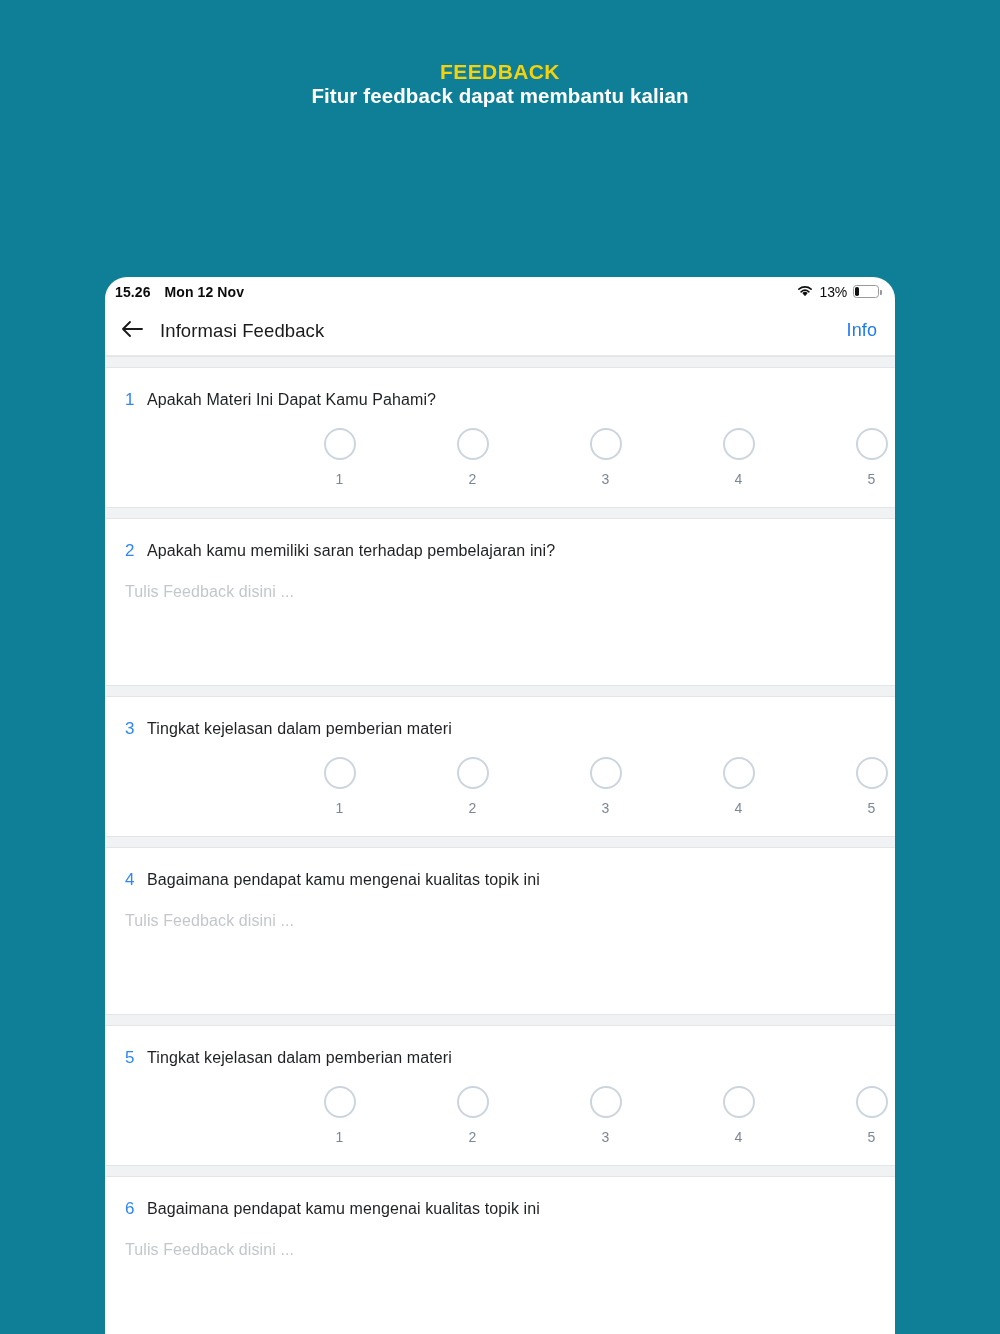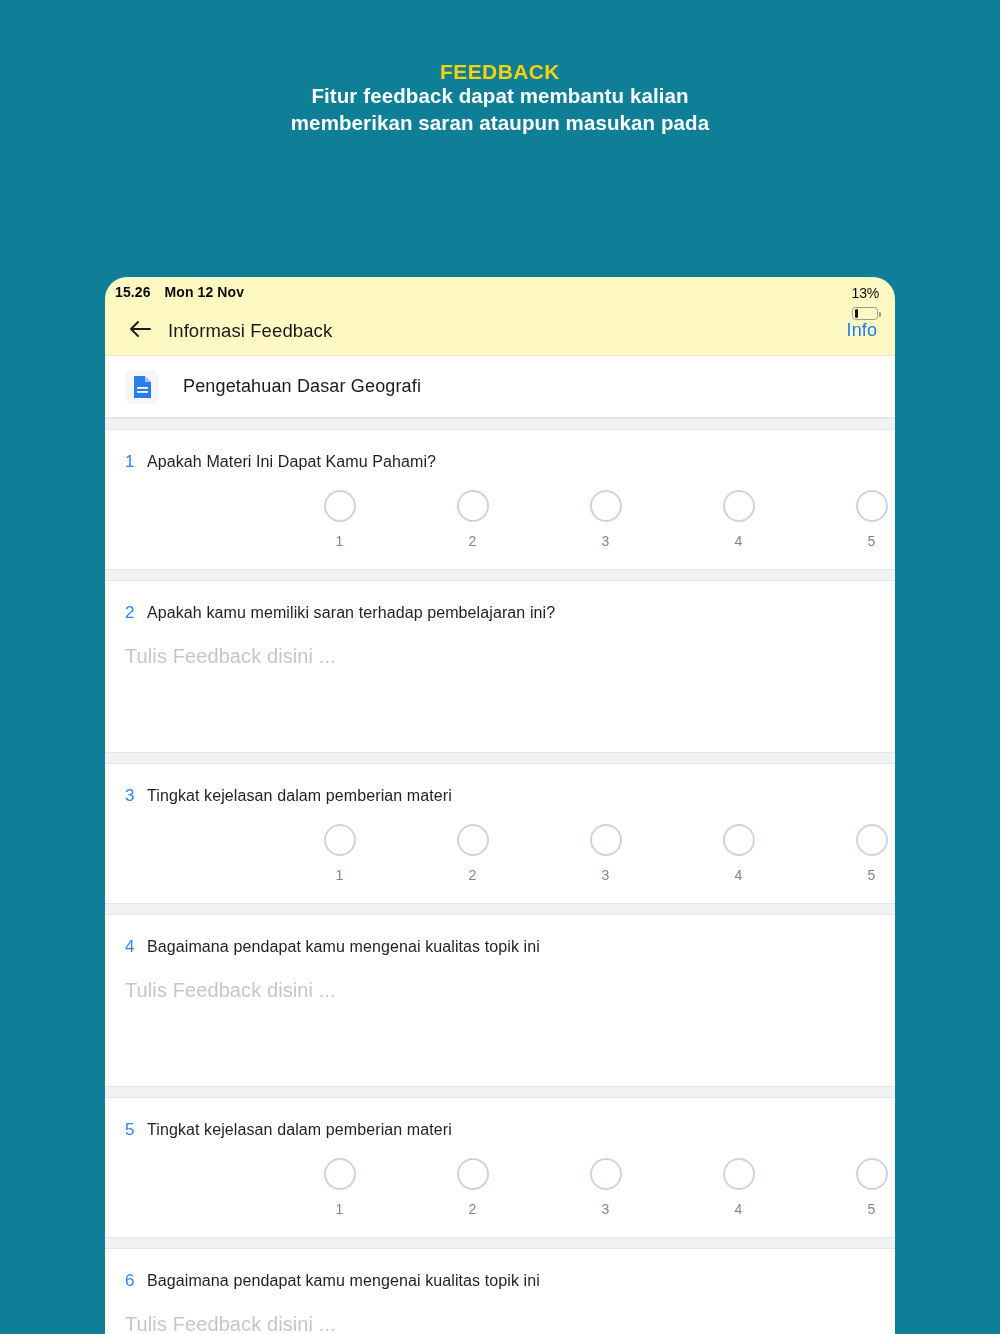--- a/index.html
+++ b/index.html
@@ -19,51 +19,51 @@
   .promo-sub {
     color:#ffffff; font-size:20.5px; font-weight:bold;
     line-height:27px; letter-spacing:.1px;
   }
   .promo-sub div { white-space:nowrap; }
 
   
   .device {
     position:absolute; left:105px; top:277px;
     width:790px; height:1057px;
-    background:#fef9c3;
+    background:#ffffff;
     border-top-left-radius:22px; border-top-right-radius:22px;
     overflow:hidden;
   }
 
   
   .statusbar {
     height:29px; display:flex; align-items:center;
     padding:0 16px 0 10px; font-size:14px; color:#0b0b0b;
   }
   .sb-time { font-weight:600; letter-spacing:.1px; }
   .sb-date { margin-left:14px; font-weight:600; letter-spacing:.1px; }
-  .sb-right { margin-left:auto; display:flex; align-items:center; gap:6px;flex-direction:column; }
+  .sb-right { margin-left:auto; display:flex; align-items:center; gap:6px; }
   .sb-pct { font-size:14px; font-weight:500; letter-spacing:-.2px; }
   .batt {
     position:relative; width:26px; height:13px;
     border:1.3px solid #araraa; border:1.3px solid #9a9a9a; border-radius:3.5px;
   }
   .batt::after {
     content:""; position:absolute; right:-3.5px; top:3.6px;
     width:2px; height:5px; background:#9a9a9a; border-radius:0 1px 1px 0;
   }
   .batt i {
     position:absolute; left:1.4px; top:1.4px; bottom:1.4px;
     width:13%; background:#111; border-radius:1.8px;
   }
 
   
   .navbar {
     height:50px; display:flex; align-items:center;
-    padding:0 18px 0 24px; border-bottom:1px solid #e6e8ea;
+    padding:0 18px 0 16px; border-bottom:1px solid #e6e8ea;
   }
   .nav-title { margin-left:17px; font-size:18.5px; color:#1b1b1d; letter-spacing:.1px; }
   .nav-action { margin-left:auto; font-size:18px; color:#1f7bf4; letter-spacing:.1px; }
 
   
   .docrow {
     height:62px; display:flex; align-items:center; padding-left:20px;
     background:#fff; border-bottom:1px solid #e3e5e8;
   }
   .doc-icon { width:34px; height:34px; position:relative; }
@@ -80,32 +80,31 @@
   .rating { display:flex; padding:18px 0 20px 0; }
   .rate-item { flex:0 0 auto; width:133px; text-align:center; }
   .rate-item:first-child { margin-left:168px; }
   .circle {
     width:32px; height:32px; border-radius:50%;
     border:2px solid #ccd5de; margin:0 auto;
   }
   .rate-lbl { margin-top:11px; font-size:14px; color:#7c8794; }
 
   
-  .answer { padding:22px 0 0 20px; font-size:20px; color:#c3c7cc; letter-spacing:.1px; }
+  .answer { padding:22px 0 0 20px; font-size:16px; color:#c3c7cc; letter-spacing:.1px; }
   .answer-pad { height:84px; }
   .answer-pad-sm { height:34px; }
 </style>
 </head>
 <body>
 
 <div class="promo">
   <div class="promo-title">FEEDBACK</div>
   <div class="promo-sub">
     <div>Fitur feedback dapat membantu kalian</div>
-    <div>memberikan saran ataupun masukan pada</div>
   </div>
 </div>
 
 <div class="device">
 
   <div class="statusbar">
     <span class="sb-time">15.26</span>
     <span class="sb-date">Mon 12 Nov</span>
     <span class="sb-right">
       <span>
@@ -125,32 +124,20 @@
   <div class="navbar">
     <span>
       <svg width="22" height="18" viewBox="0 0 22 18">
         <path d="M9 2 2 9l7 7M2 9h19" stroke="#1b1b1d" stroke-width="1.9" fill="none" stroke-linecap="round" stroke-linejoin="round"></path>
       </svg>
     </span>
     <span class="nav-title">Informasi Feedback</span>
     <span class="nav-action">Info</span>
   </div>
 
-  <div class="docrow">
-    <span class="doc-icon">
-      <svg width="34" height="34" viewBox="0 0 34 34">
-        <rect x="0" y="0" width="34" height="34" rx="7" fill="#f4f6f8"></rect>
-        <path d="M9 6h11l6 6v16H9z" fill="#2b7cec"></path>
-        <path d="M20 6l6 6h-6z" fill="#ffffff" opacity=".55"></path>
-        <rect x="12" y="17" width="11" height="1.8" fill="#ffffff"></rect>
-        <rect x="12" y="21" width="11" height="1.8" fill="#ffffff"></rect>
-      </svg>
-    </span>
-    <span class="doc-title">Pengetahuan Dasar Geografi</span>
-  </div>
 
   <div class="gap"></div>
   <div class="q-section">
     <div class="q-head">
       <span class="q-num">1</span>
       <span class="q-text">Apakah Materi Ini Dapat Kamu Pahami?</span>
     </div>
     <div class="rating">
       <div class="rate-item">
         <div class="circle"></div>

